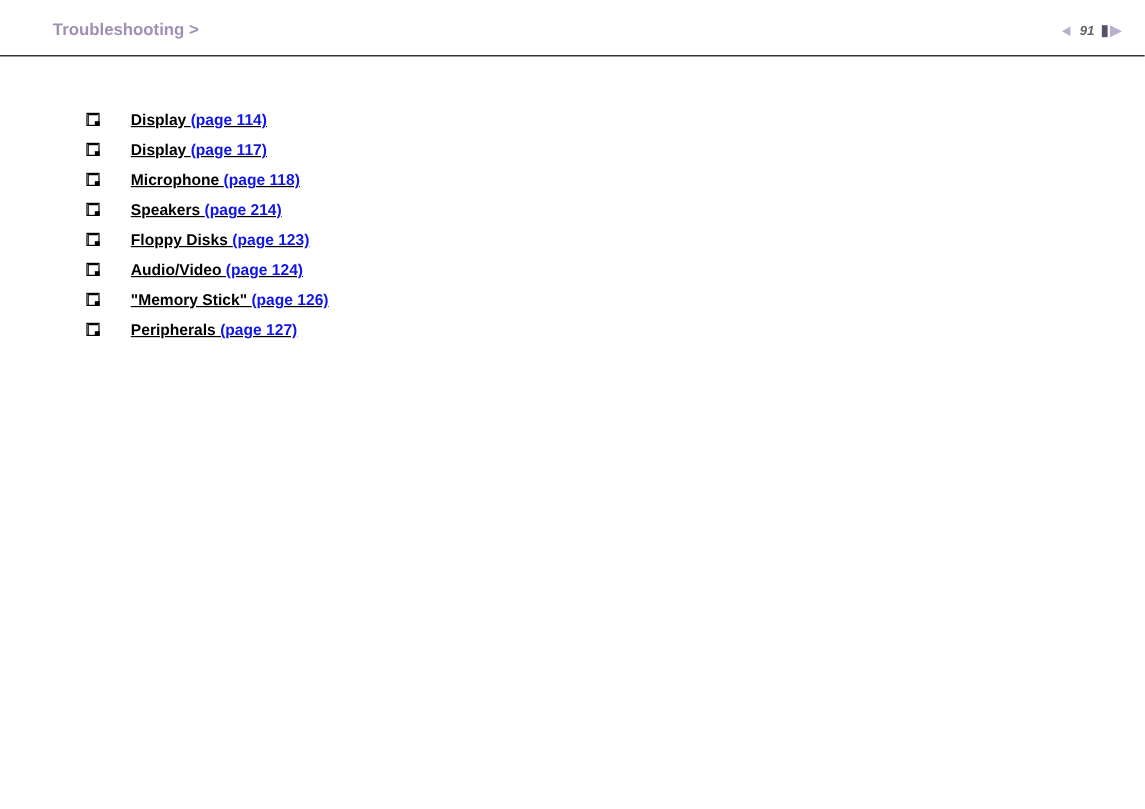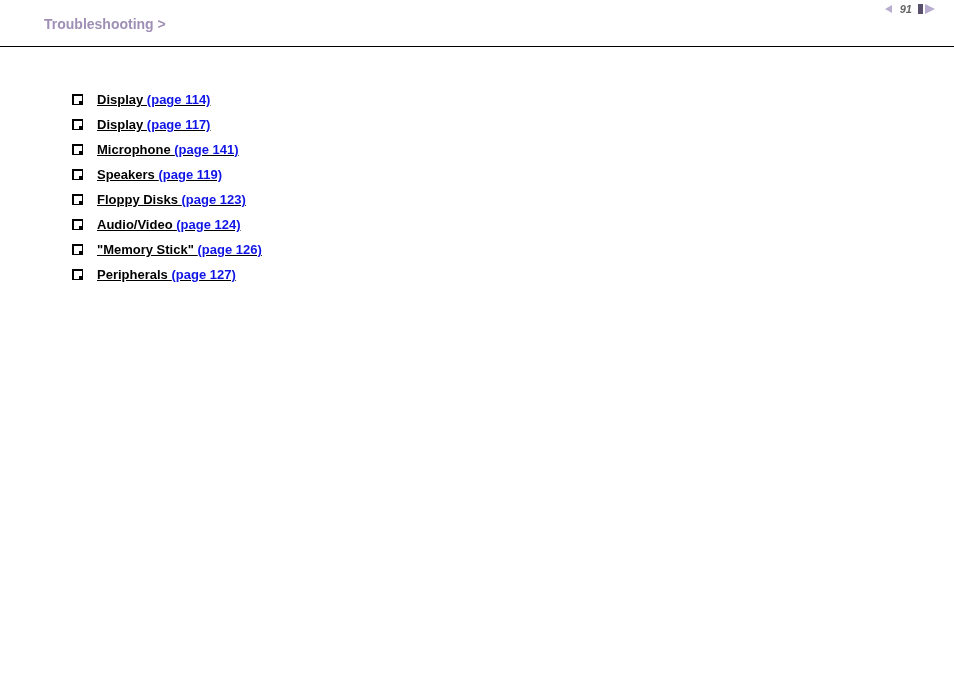--- a/index.html
+++ b/index.html
@@ -29,40 +29,40 @@
     position: absolute;
     left: 44px;
     top: 16px;
     color: #9f8fb5;
     font-weight: bold;
     font-size: 14px;
   }
   .page-nav {
     position: absolute;
     right: 14px;
-    top: 3px;
+    top: 20px;
     display: flex;
     align-items: center;
     gap: 4px;
     font-size: 11px;
   }
   .page-num {
     font-weight: bold;
     font-style: italic;
     color: #666;
     padding: 0 2px;
   }
   .content {
     padding-top: 46px;
     padding-left: 72px;
   }
   .item {
     display: flex;
     align-items: baseline;
-    gap: 14px;
+    gap: 26px;
     line-height: 1.0;
     margin-bottom: 12px;
     font-weight: bold;
   }
   .bullet {
     width: 9px;
     height: 9px;
     border: 1.2px solid #000;
     display: inline-block;
     box-shadow: 1px 1px 0 #000 inset, 0 0 0 0;
@@ -114,27 +114,27 @@
     </div>
     <div class="item">
       <span class="bullet"></span>
       <span>
         <span class="label">Display </span><span class="link">(page 117)</span>
       </span>
     </div>
     <div class="item">
       <span class="bullet"></span>
       <span>
-        <span class="label">Microphone </span><span class="link">(page 141)</span>
+        <span class="label">Microphone </span><span class="link">(page 118)</span>
       </span>
     </div>
     <div class="item">
       <span class="bullet"></span>
       <span>
-        <span class="label">Speakers </span><span class="link">(page 119)</span>
+        <span class="label">Speakers </span><span class="link">(page 214)</span>
       </span>
     </div>
     <div class="item">
       <span class="bullet"></span>
       <span>
         <span class="label">Floppy Disks </span><span class="link">(page 123)</span>
       </span>
     </div>
     <div class="item">
       <span class="bullet"></span>

